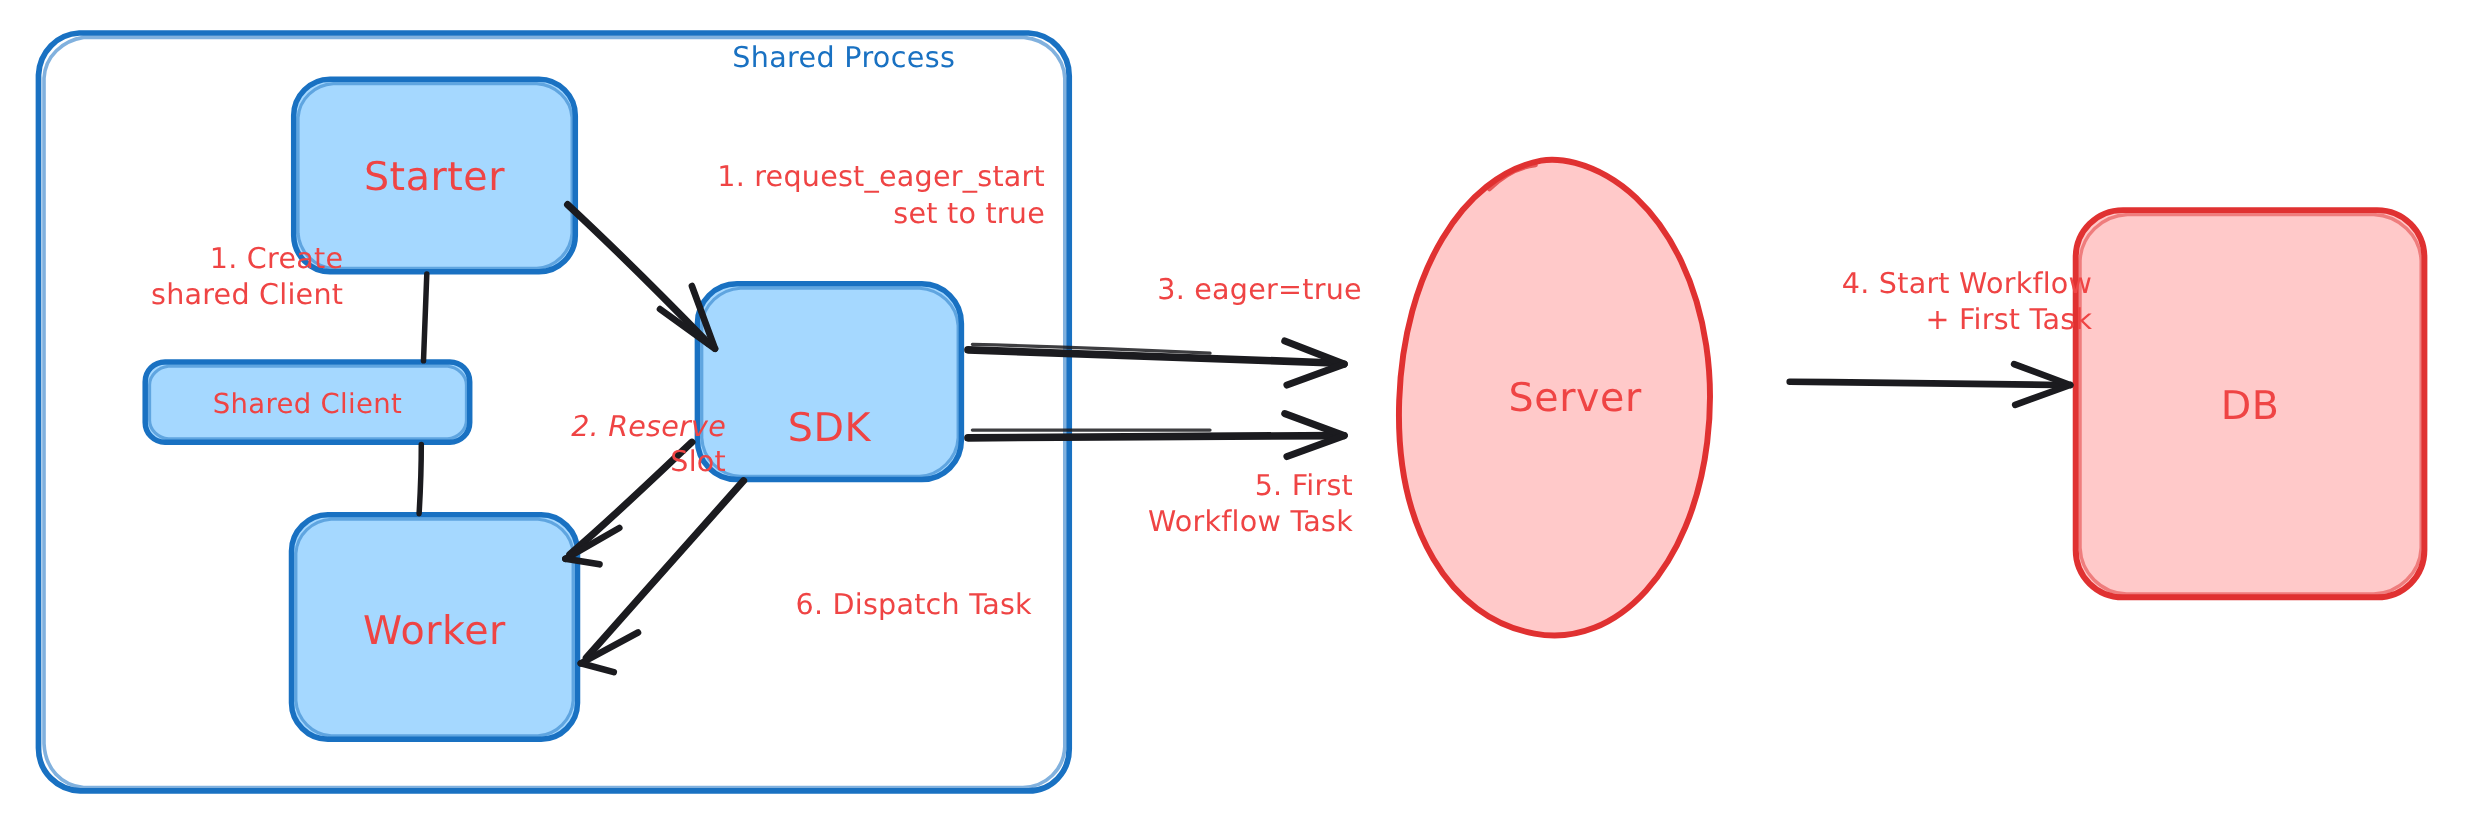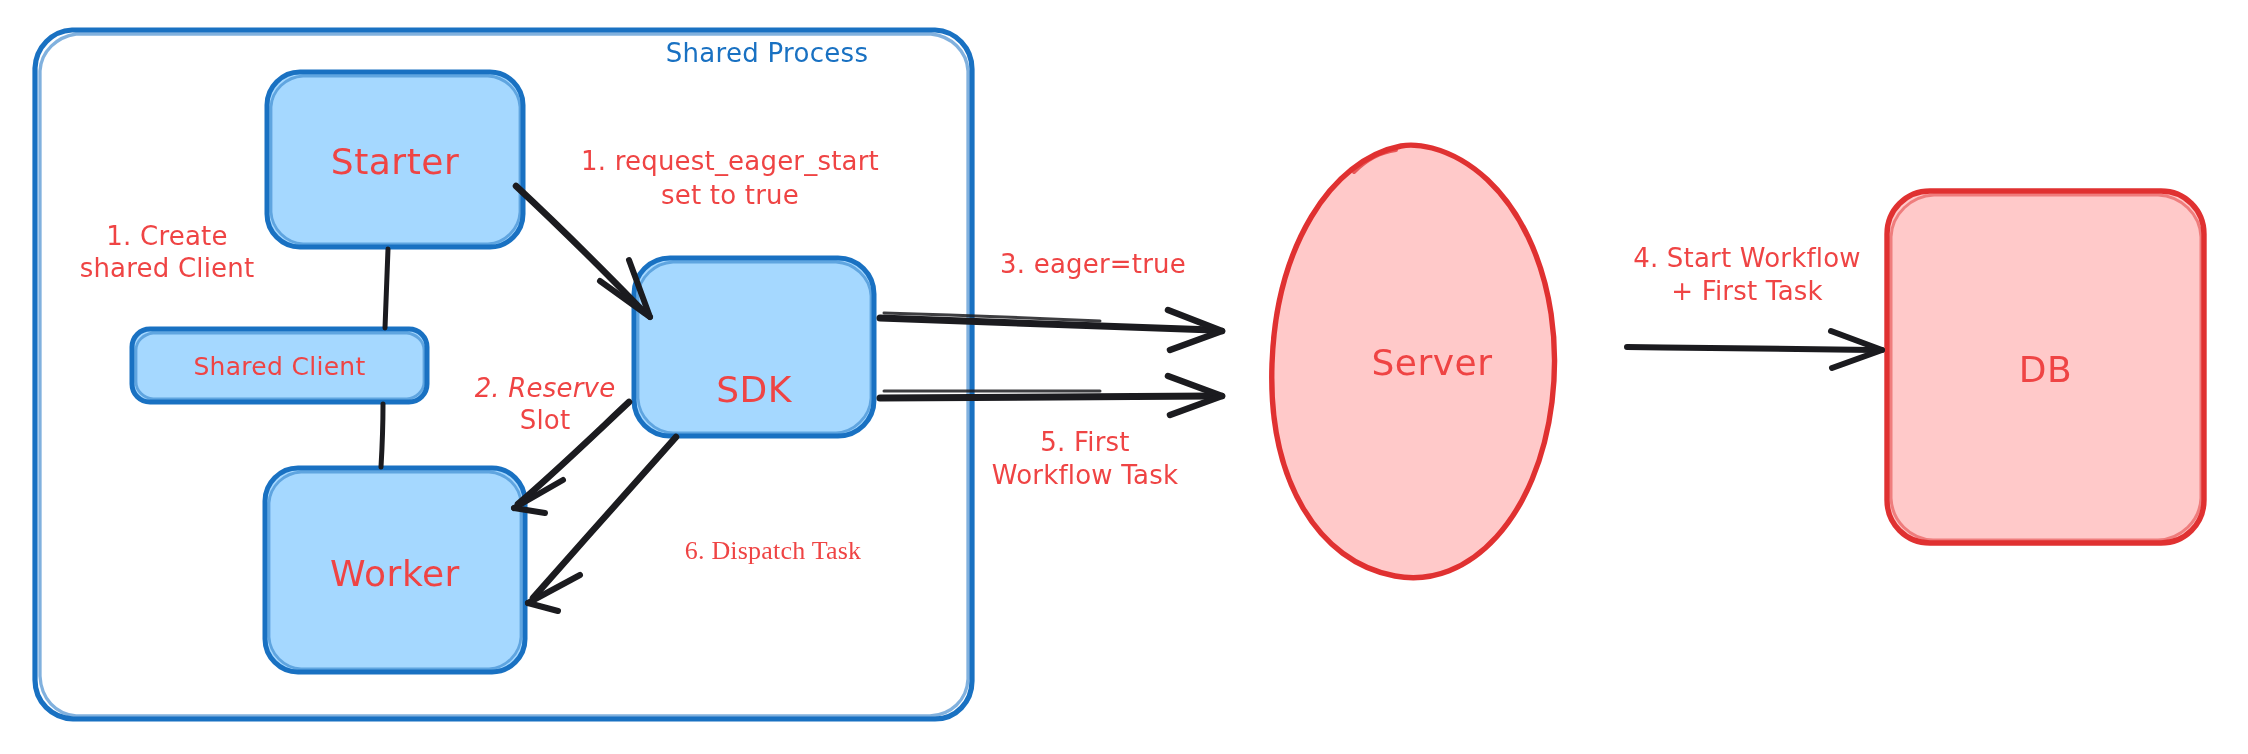--- a/index.html
+++ b/index.html
@@ -5,21 +5,21 @@
   html,body{margin:0;padding:0;background:#ffffff;}
   body{width:2248px;height:754px;overflow:hidden;
        font-family:"DejaVu Sans","Liberation Sans",sans-serif;}
   #stage{position:relative;width:2248px;height:754px;background:#fff;}
   svg#canvas{position:absolute;left:0;top:0;width:2248px;height:754px;}
   .lbl{position:absolute;color:#ef4444;text-align:center;line-height:1.22;
        font-family:"DejaVu Sans","Liberation Sans",sans-serif;
        white-space:pre;pointer-events:none;}
   .node-lbl{font-size:36px;letter-spacing:.5px;}
   .node-lbl-sm{font-size:25px;letter-spacing:.3px;}
-  .edge-lbl{font-size:26px;letter-spacing:.2px;}
+  .edge-lbl{font-size:26px;letter-spacing:.2px;text-align:right;}
   .group-lbl{font-size:26px;color:#1971c2;letter-spacing:.3px;}
 </style>
 </head>
 <body>
 
 <div id="stage">
 
   <svg id="canvas" viewBox="0 0 2248 754" xmlns="http://www.w3.org/2000/svg">
     <defs>
       <filter id="nofilter"></filter>
@@ -149,15 +149,15 @@
   <div class="lbl edge-lbl" style="left:430px;top:405px;width:230px;">Slot</div>
 
   <div class="lbl edge-lbl" style="left:948px;top:249px;width:290px;">3. eager=true</div>
 
   <div class="lbl edge-lbl" style="left:940px;top:427px;width:290px;">5. First</div>
   <div class="lbl edge-lbl" style="left:940px;top:460px;width:290px;">Workflow Task</div>
 
   <div class="lbl edge-lbl" style="left:1592px;top:243px;width:310px;">4. Start Workflow</div>
   <div class="lbl edge-lbl" style="left:1592px;top:276px;width:310px;">+ First Task</div>
 
-  <div class="lbl edge-lbl" style="left:608px;top:535px;width:330px;font-family:Liberation Serif, serif;">6. Dispatch Task</div>
+  <div class="lbl edge-lbl" style="left:608px;top:535px;width:330px;">6. Dispatch Task</div>
 
 </div>
 
 </body></html>

